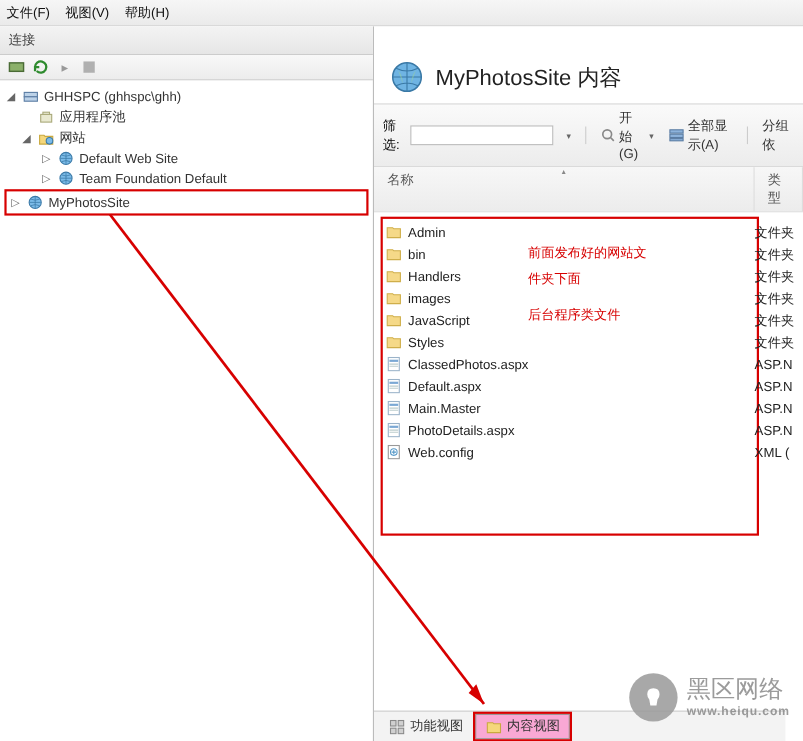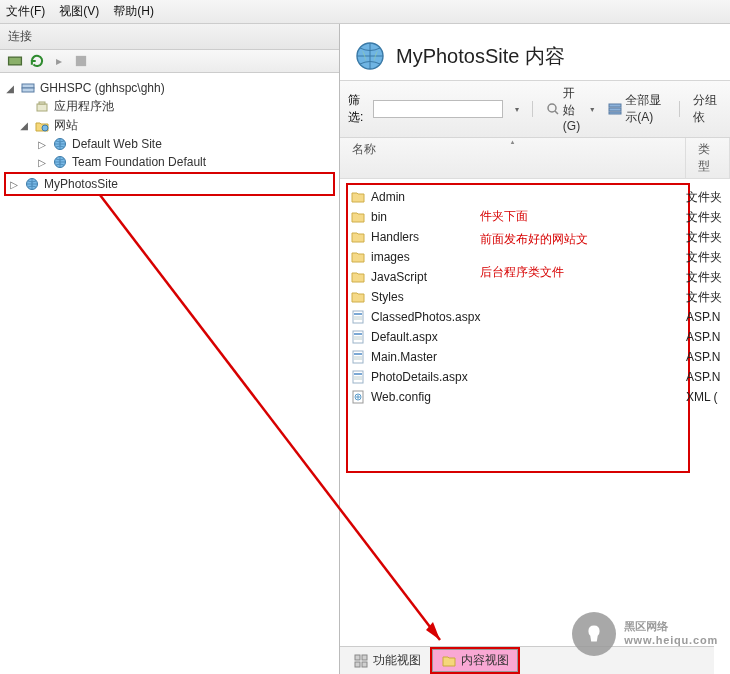--- a/index.html
+++ b/index.html
@@ -19,21 +19,21 @@
 .tree { flex: 1; padding: 6px 4px; overflow: auto; }
 .tree-row { display: flex; align-items: center; gap: 4px; padding: 1px 0; white-space: nowrap; color: #333; }
 .tw { width: 12px; text-align: center; color: #666; font-size: 10px; }
 .indent-1 { padding-left: 14px; }
 .indent-2 { padding-left: 32px; }
 .tree-row.hi { border: 2px solid #d70000; padding: 2px 2px; margin: 1px 0; }
 .ic { width: 16px; height: 16px; display: inline-flex; align-items: center; justify-content: center; }
 .ic svg { width: 14px; height: 14px; }
 
 .right { flex: 1; display: flex; flex-direction: column; background: #fff; position: relative; }
-.title-row { display: flex; align-items: center; gap: 10px; padding: 16px 14px 8px; text-align: right; }
+.title-row { display: flex; align-items: center; gap: 10px; padding: 30px 14px 8px; text-align: right; }
 .title-row h1 { font-size: 20px; font-weight: normal; color: #222; }
 .globe-lg { width: 32px; height: 32px; }
 
 .filter-row { background: linear-gradient(#fafafa, #ececec); border-top: 1px solid #d6d6d6; border-bottom: 1px solid #d6d6d6; padding: 3px 8px; display: flex; align-items: center; gap: 6px; }
 .filter-input { flex: 0 0 130px; height: 18px; background: #fff; border: 1px solid #bbb; }
 .tb-btn { display: inline-flex; align-items: center; gap: 3px; padding: 1px 4px; color: #333; }
 .tb-btn .dd { font-size: 8px; color: #666; margin-left: 2px; }
 .sep { width: 1px; height: 16px; background: #ccc; margin: 0 3px; }
 
 .list-header { display: flex; background: linear-gradient(#f7f7f7, #ececec); border-bottom: 1px solid #ddd; }
@@ -53,21 +53,21 @@
 .footer-tabs { position: absolute; bottom: 0; left: 340px; right: 16px; border-top: 1px solid #ccc; background: #f3f3f3; display: flex; padding: 2px 4px; gap: 2px; }
 .ftab { display: flex; align-items: center; gap: 4px; padding: 2px 8px; border: 1px solid transparent; color: #333; }
 .ftab.active { background: #f9a8d4; border: 1px solid #999; }
 .ftab.hi { outline: 2px solid #d70000; }
 
 .arrow-overlay { position: absolute; pointer-events: none; }
 
 .watermark { position: absolute; right: 12px; bottom: 18px; display: flex; align-items: center; gap: 8px; opacity: 0.85; }
 .wm-circle { width: 44px; height: 44px; border-radius: 50%; background: #9a9a9a; display: flex; align-items: center; justify-content: center; }
 .wm-text { color: #8a8a8a; line-height: 1.25; }
-.wm-text .l1 { font-size: 11px; font-weight: bold; }
+.wm-text .l1 { font-size: 22px; font-weight: normal; }
 .wm-text .l2 { font-size: 11px; letter-spacing: 0.8px; font-weight: bold; }
 </style>
 </head>
 <body>
 
 <div class="menubar">
   <span>文件(F)</span>
   <span>视图(V)</span>
   <span>帮助(H)</span>
 </div>
@@ -319,22 +319,22 @@
                 <rect x="2" y="1" width="10" height="12" fill="#fff" stroke="#999"></rect>
                 <circle cx="7" cy="7" r="3" fill="none" stroke="#5a9bc9"></circle>
                 <path d="M5 7h4M7 5v4" stroke="#5a9bc9"></path>
               </svg>
             </span>
             <span class="file-name">Web.config</span>
             <span class="file-type">XML (</span>
           </div>
         </div>
       <div class="annotation">
+        <div>前面发布好的网站文</div>
         <div>件夹下面</div>
-        <div>前面发布好的网站文</div>
         <div style="height:10px"></div>
         <div> 后台程序类文件</div>
       </div>
     </div>
   </div>
 </div>
 
 <div class="footer-tabs">
   <div class="ftab">
     <span class="ic">

